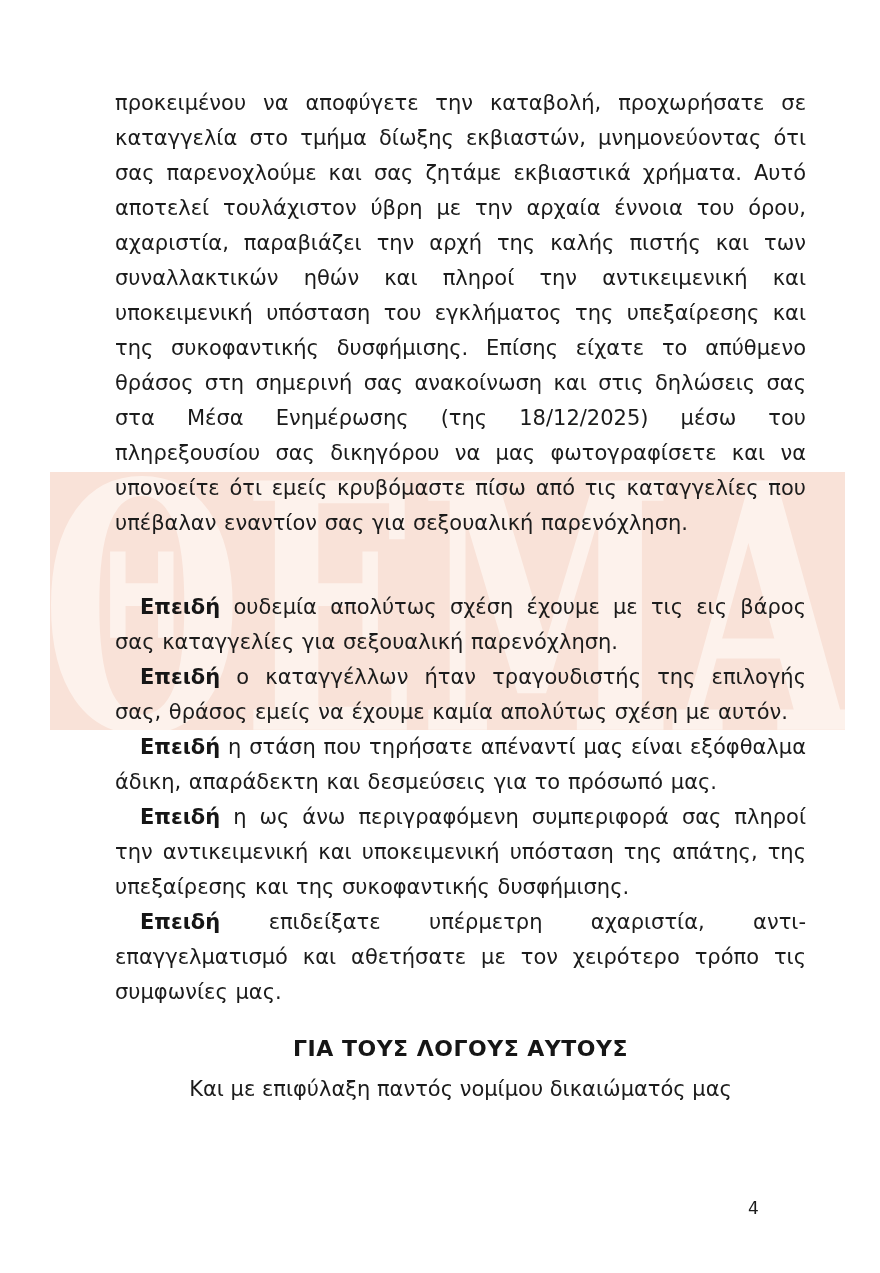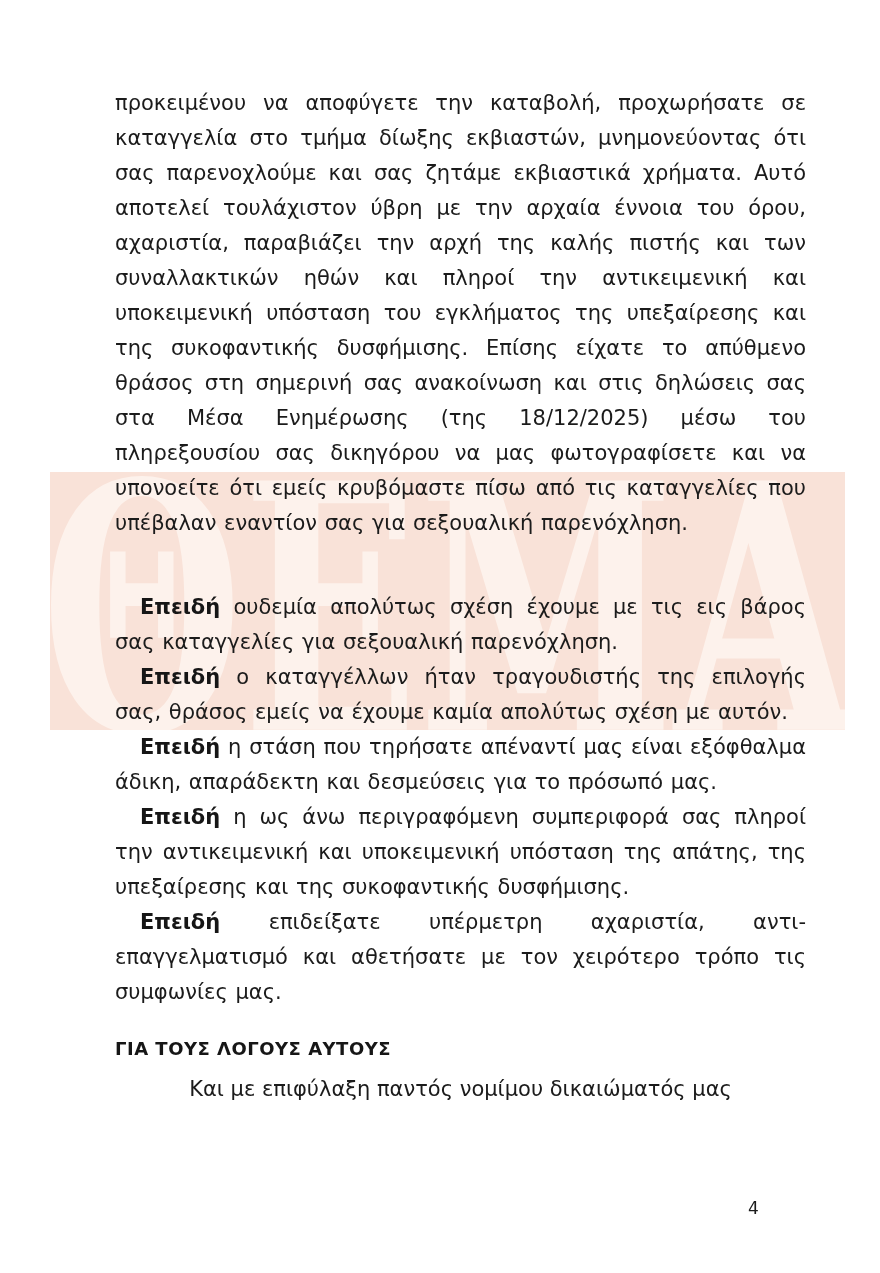--- a/index.html
+++ b/index.html
@@ -67,24 +67,24 @@
   }
   .epeidi {
     text-indent: 25px;
   }
   .epeidi b {
     font-weight: 700;
     color: #161616;
   }
   .heading {
     margin: 24px 0 0 0;
-    font-size: 18px;
+    font-size: 22px;
     line-height: 30px;
     font-weight: 700;
-    text-align: left;
+    text-align: center;
     letter-spacing: 0.5px;
     color: #161616;
   }
   .subheading {
     margin: 10px 0 0 0;
     font-size: 21px;
     line-height: 30px;
     text-align: center;
   }
   .page-number {

